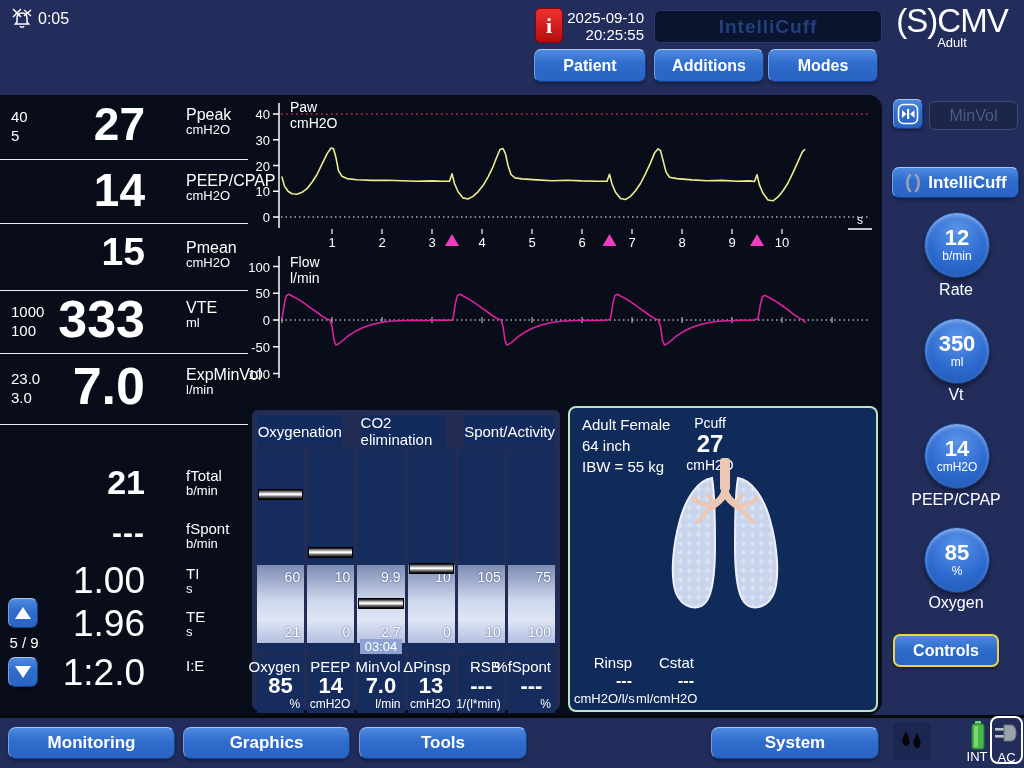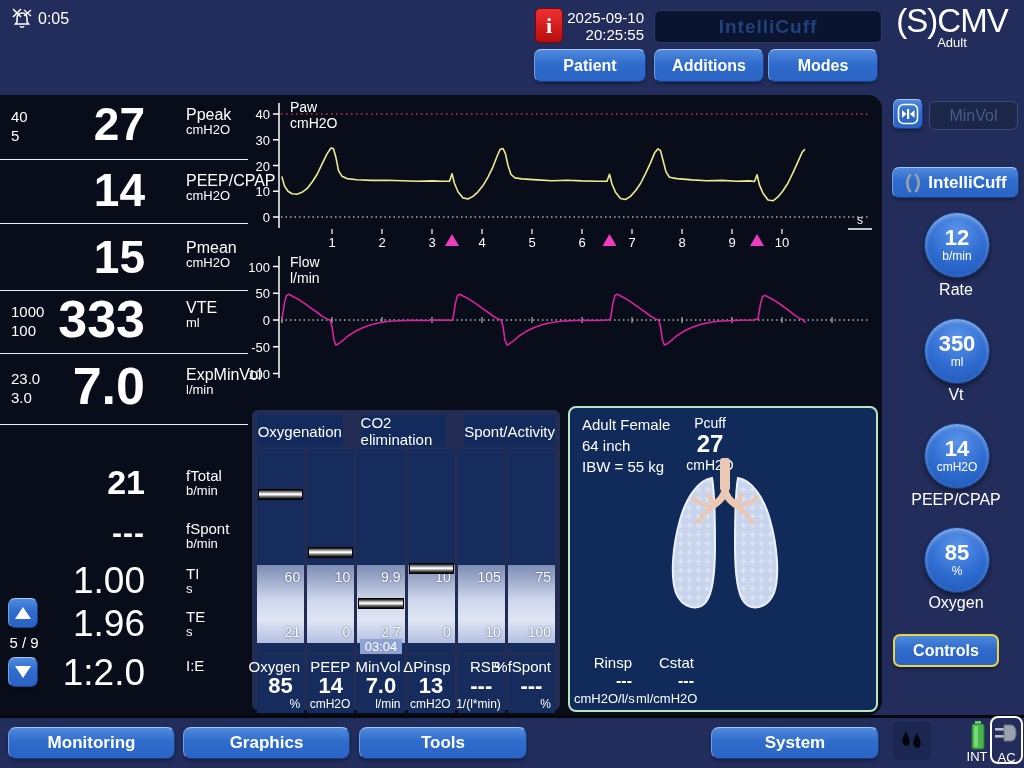--- a/index.html
+++ b/index.html
@@ -139,21 +139,21 @@
       </div>
   </div>
   <div class="abs prow sep" style="top:159px;height:64px;">
     <div class="pvalue" style="top:4px;font-size:46px;">14</div>
     <div class="plabelblk" style="top:13px;">
         <div class="plabel">PEEP/CPAP</div>
         <div class="punit">cmH2O</div>
       </div>
   </div>
   <div class="abs prow sep" style="top:223px;height:67px;">
-    <div class="pvalue" style="top:7px;font-size:46px;text-align:center;">15</div>
+    <div class="pvalue" style="top:7px;font-size:39px;text-align:center;">15</div>
     <div class="plabelblk" style="top:16px;">
         <div class="plabel">Pmean</div>
         <div class="punit">cmH2O</div>
       </div>
   </div>
   <div class="abs prow sep" style="top:290px;height:63px;">
     <div class="plimits" style="top:12px;">
         <div>1000</div>
         <div>100</div>
       </div>

